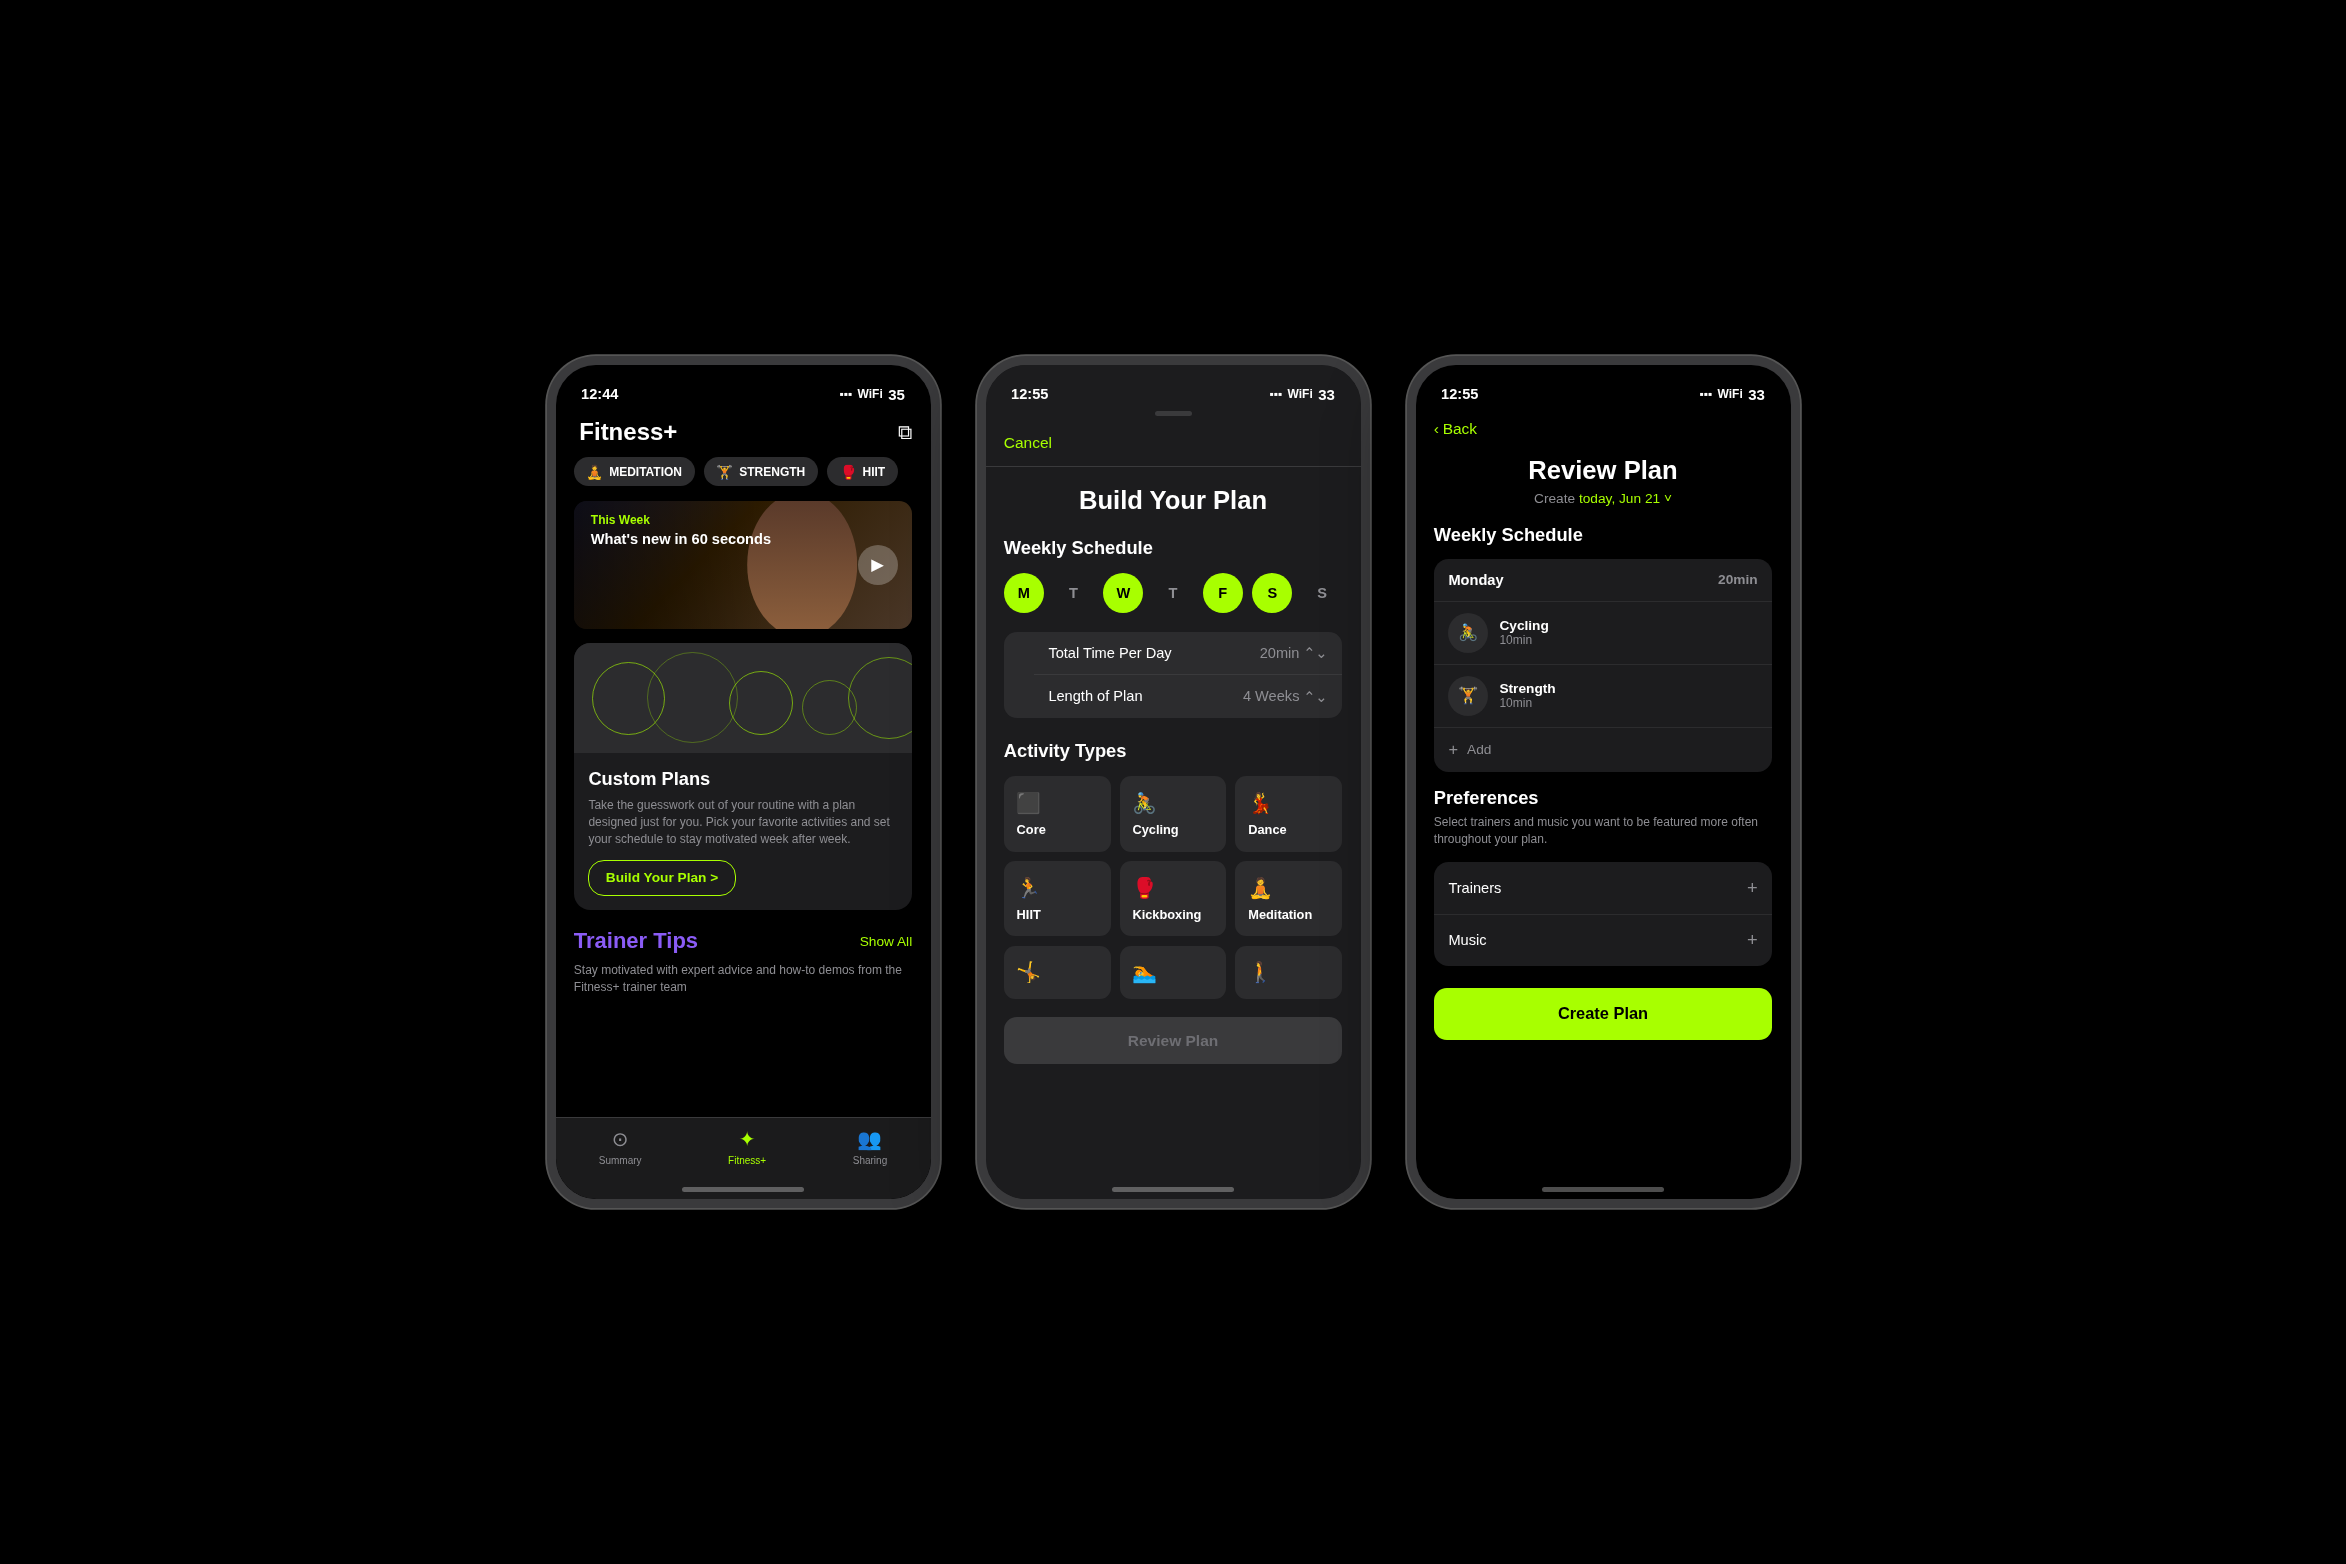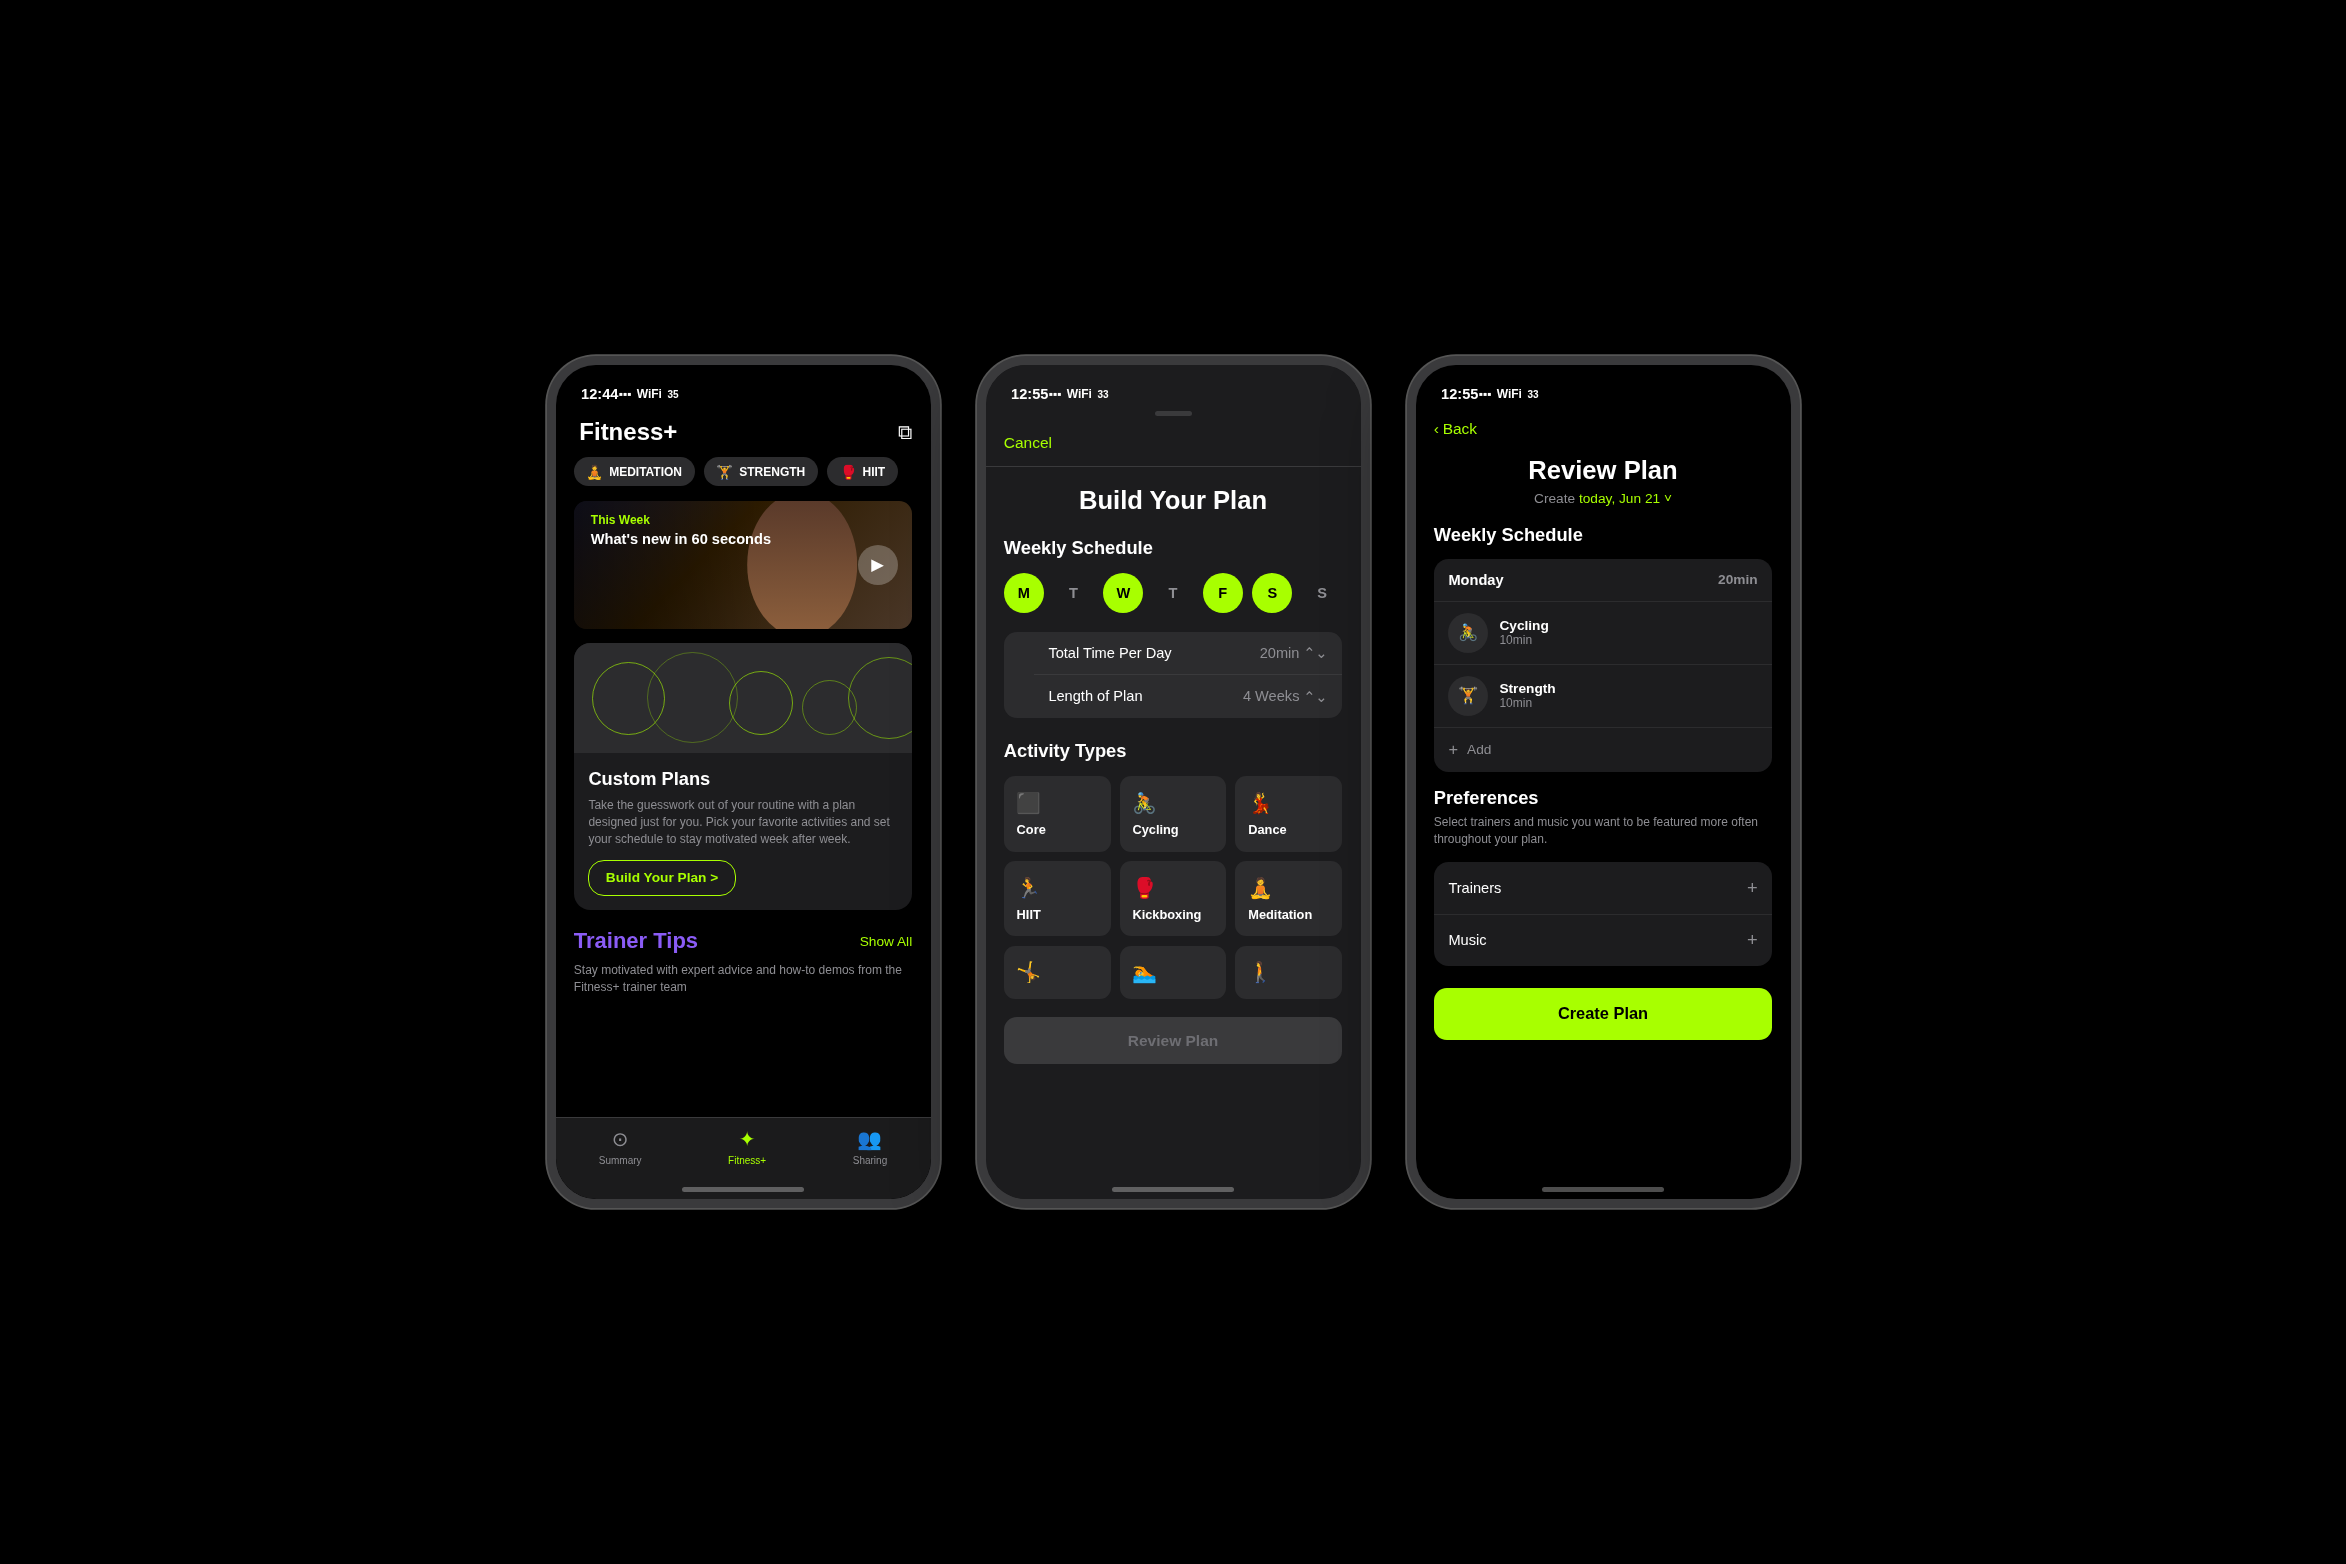--- a/index.html
+++ b/index.html
@@ -30,30 +30,31 @@
       height: 100%;
       background: #000;
       border-radius: 40px;
       overflow: hidden;
       position: relative;
     }
 
     
     .status-bar {
       display: flex;
+      justify-content: space-between;
       align-items: center;
       padding: 12.8px 25.6px 0;
       height: 46px;
       color: #fff;
       font-size: 13.7px;
       font-weight: 600;
     }
     .status-time { font-weight: 700; font-size: 14.6px; }
     .status-icons { display: flex; align-items: center; gap: 5.5px; font-size: 12px; }
-    .battery-num { font-size: 10px; font-weight: 600; }
+    .battery-num { font-size: 15px; font-weight: 600; }
 
     
     .phone1-screen { background: #000; }
 
     
     .p1-header {
       display: flex;
       align-items: center;
       justify-content: space-between;
       padding: 7.3px 18.3px 11px;

